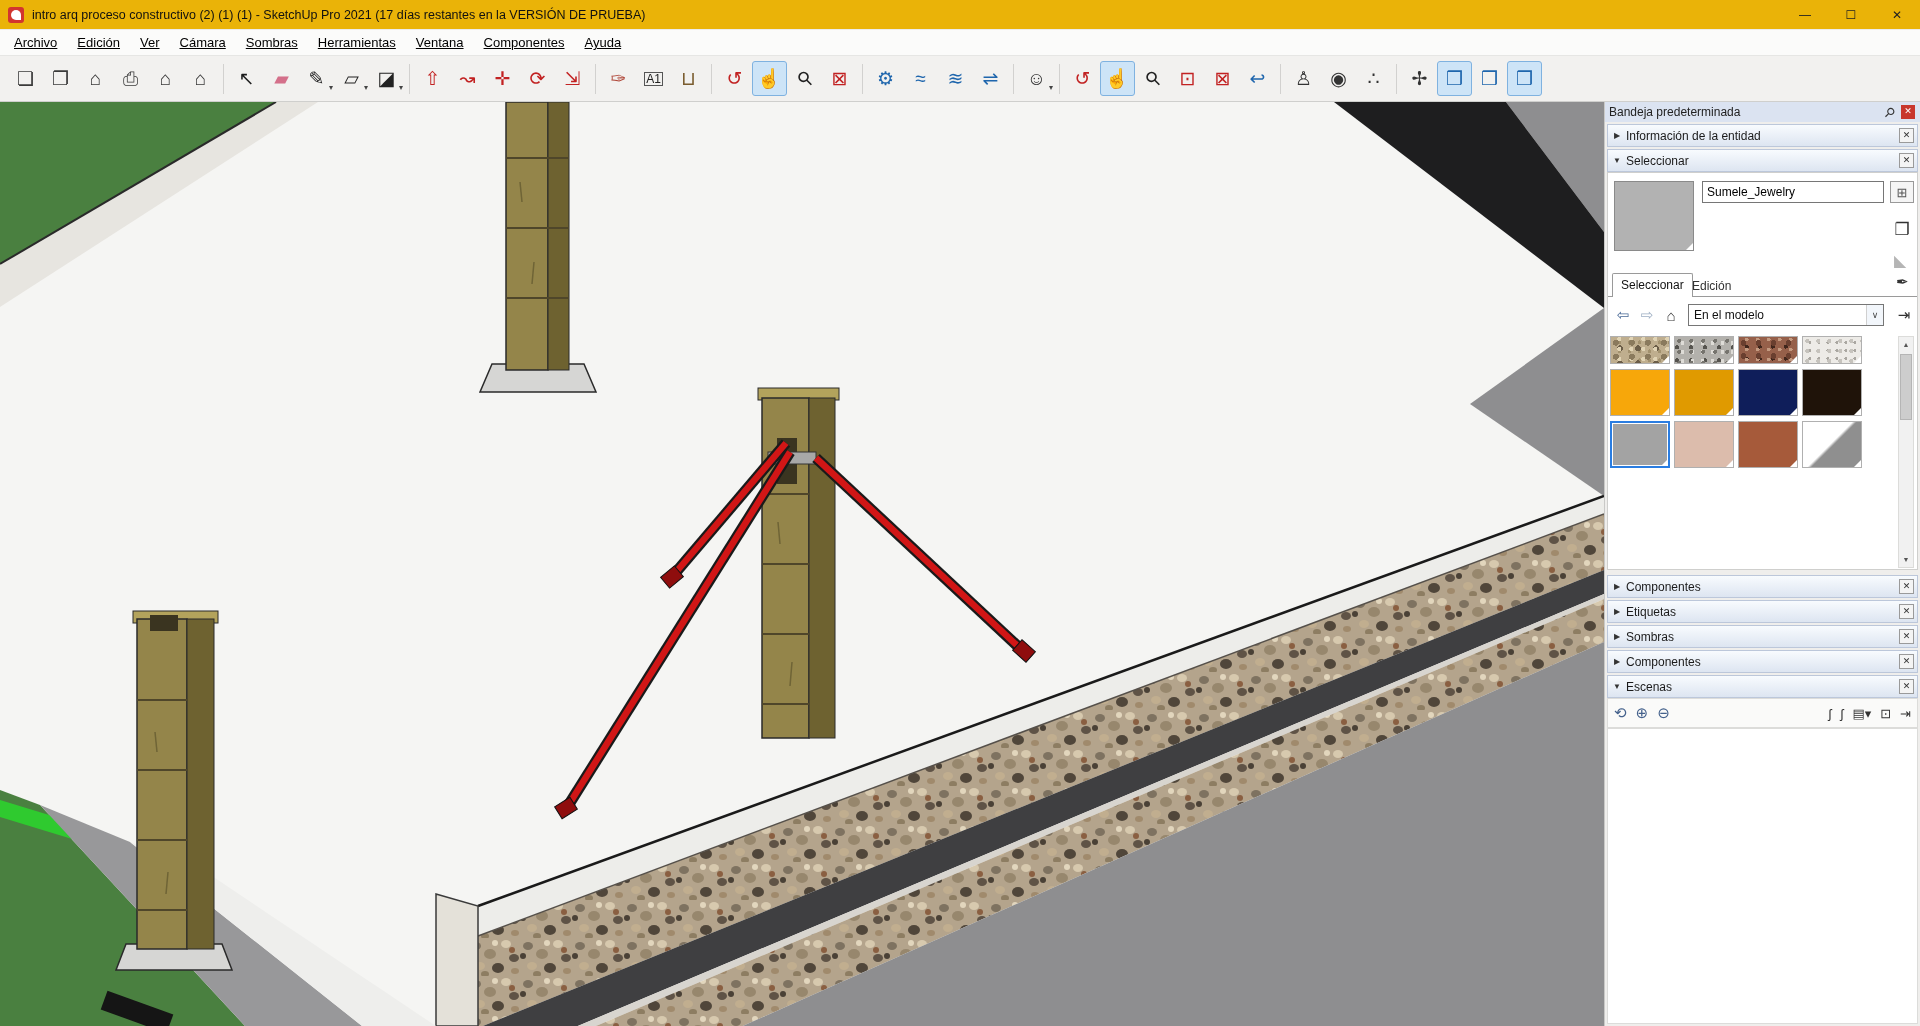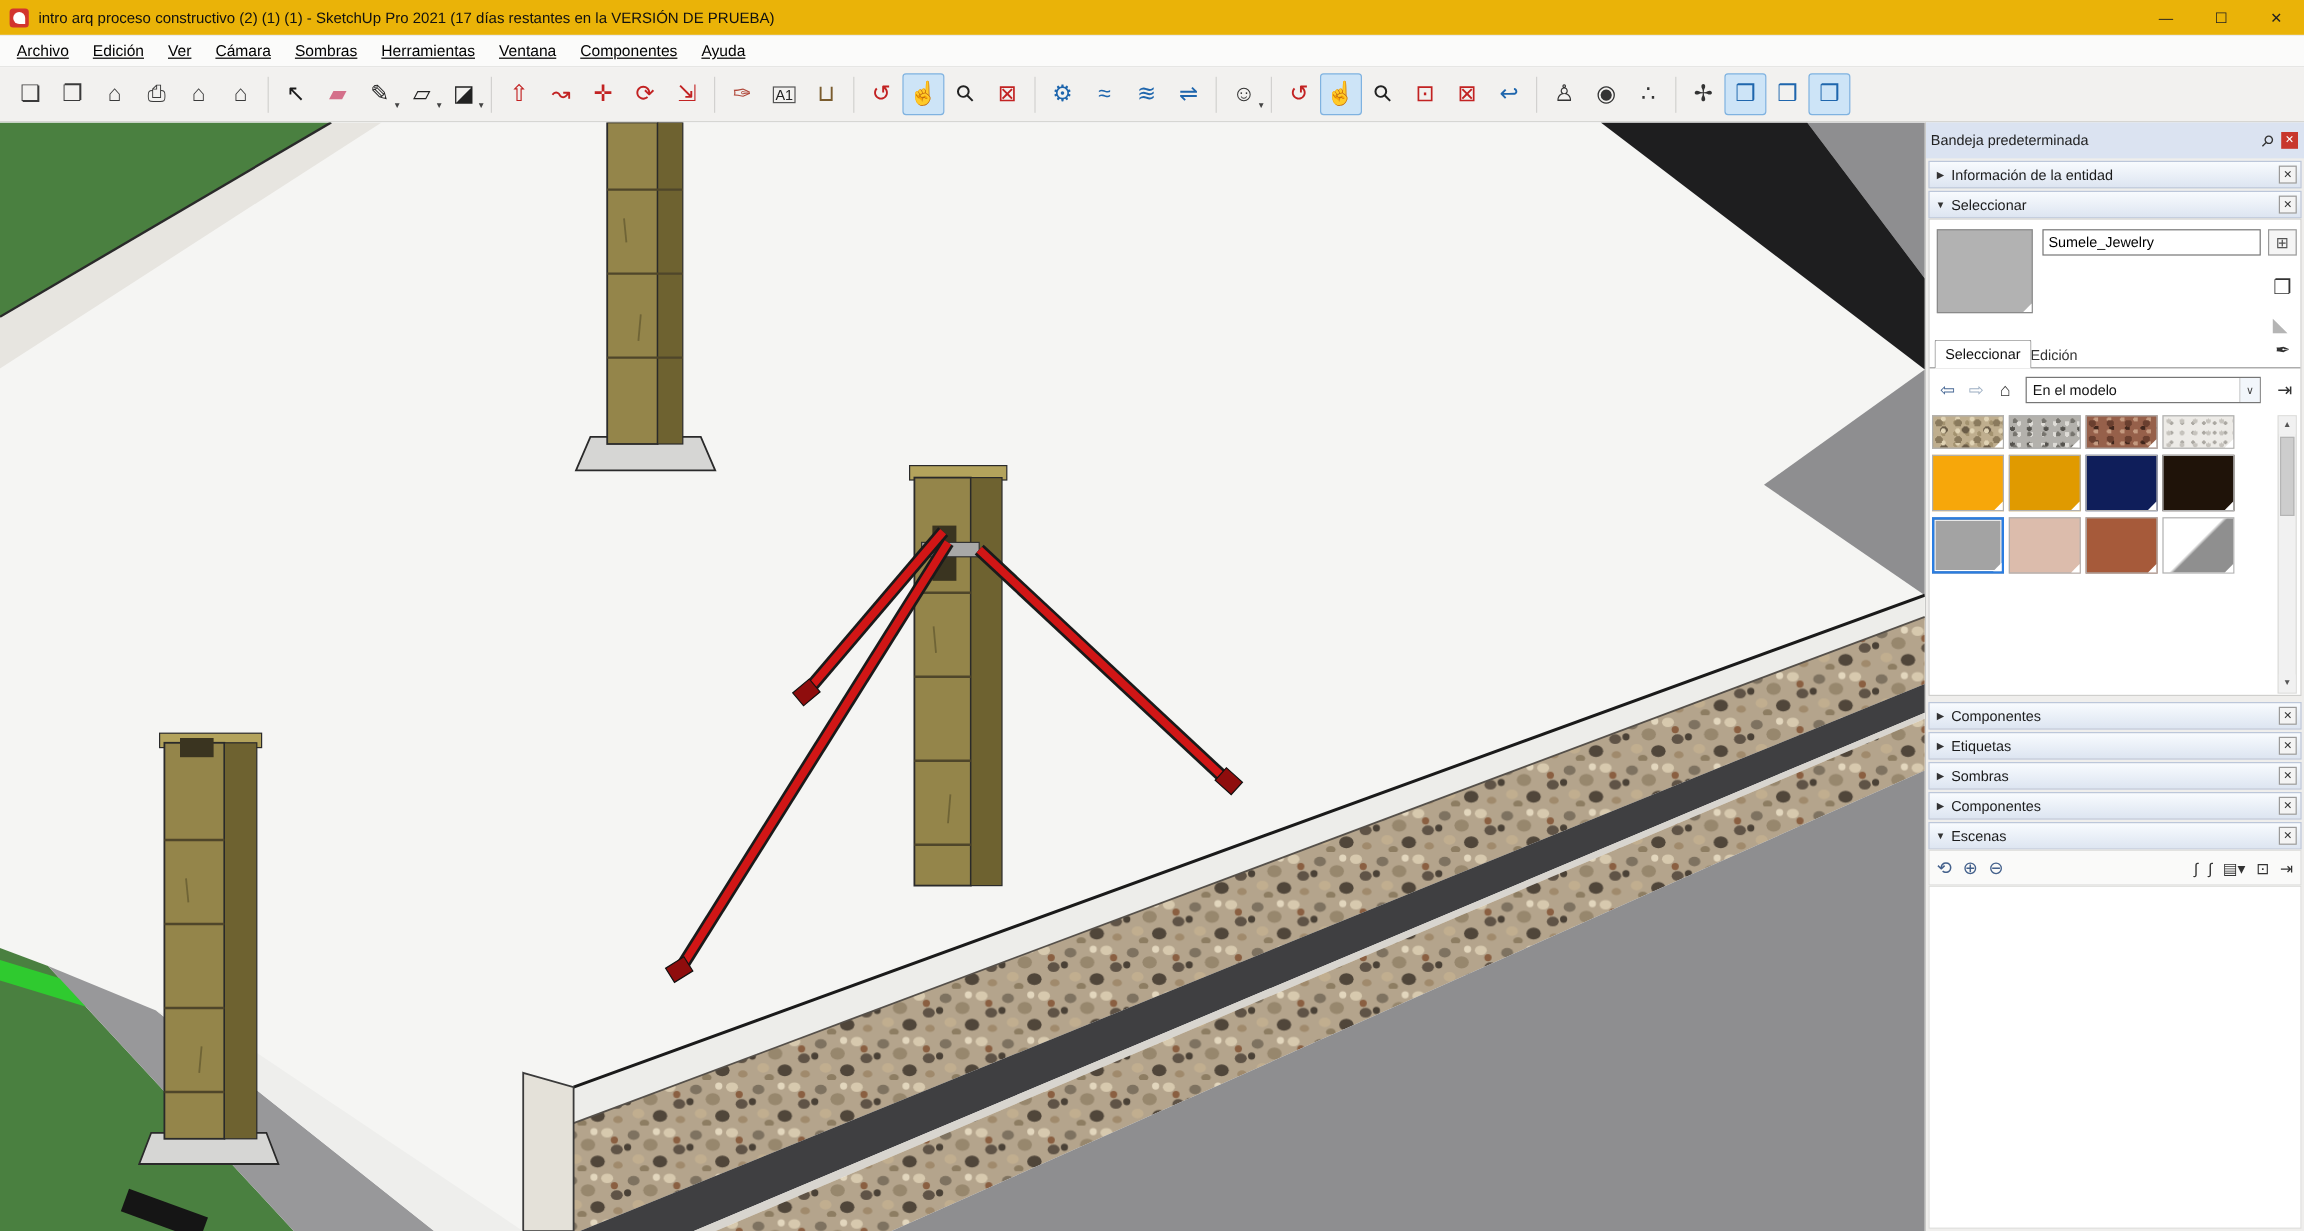--- a/index.html
+++ b/index.html
@@ -28,21 +28,21 @@
   .tbtn.active{background:#cde4f7;border:1px solid #7fb2e0;}
   .tsep{width:1px;height:30px;background:#d2d1cf;margin:0 5px;display:inline-block;}
 
   
   #main{display:flex;height:924px;}
   #viewport{width:1604px;height:924px;position:relative;background:#f5f5f3;flex:0 0 auto;}
   #viewport svg{display:block;}
 
   
   #tray{width:316px;height:924px;background:#efeeec;border-left:1px solid #c9c9c7;display:flex;flex-direction:column;}
-  #tray-header{height:30px;background:#dbe3f1;display:flex;align-items:center;padding:0 4px;flex:0 0 auto;}
+  #tray-header{height:20px;background:#dbe3f1;display:flex;align-items:center;padding:0 4px;flex:0 0 auto;}
   #tray-header .t{color:#222;}
   .pin{display:inline-block;transform:rotate(45deg);font-size:13px;color:#333;margin-left:auto;}
   .tray-close{width:14px;height:14px;background:#c8372d;color:#fff;font-size:9px;line-height:13px;text-align:center;margin-left:6px;margin-right:1px;}
   .section{height:23px;margin:2px 2px 0;background:linear-gradient(#f8fbfe,#dde5f1);border:1px solid #bcc7da;display:flex;align-items:center;flex:0 0 auto;}
   .section.gap{margin-top:5px;}
   .sec-arrow{width:18px;text-align:center;font-size:8px;color:#333;}
   .sec-label{color:#1b1b1b;}
   .xbox{margin-left:auto;width:15px;height:15px;border:1px solid #9a9a9a;background:#f4f4f4;font-size:9px;line-height:13px;text-align:center;margin-right:3px;color:#333;}
 
   

